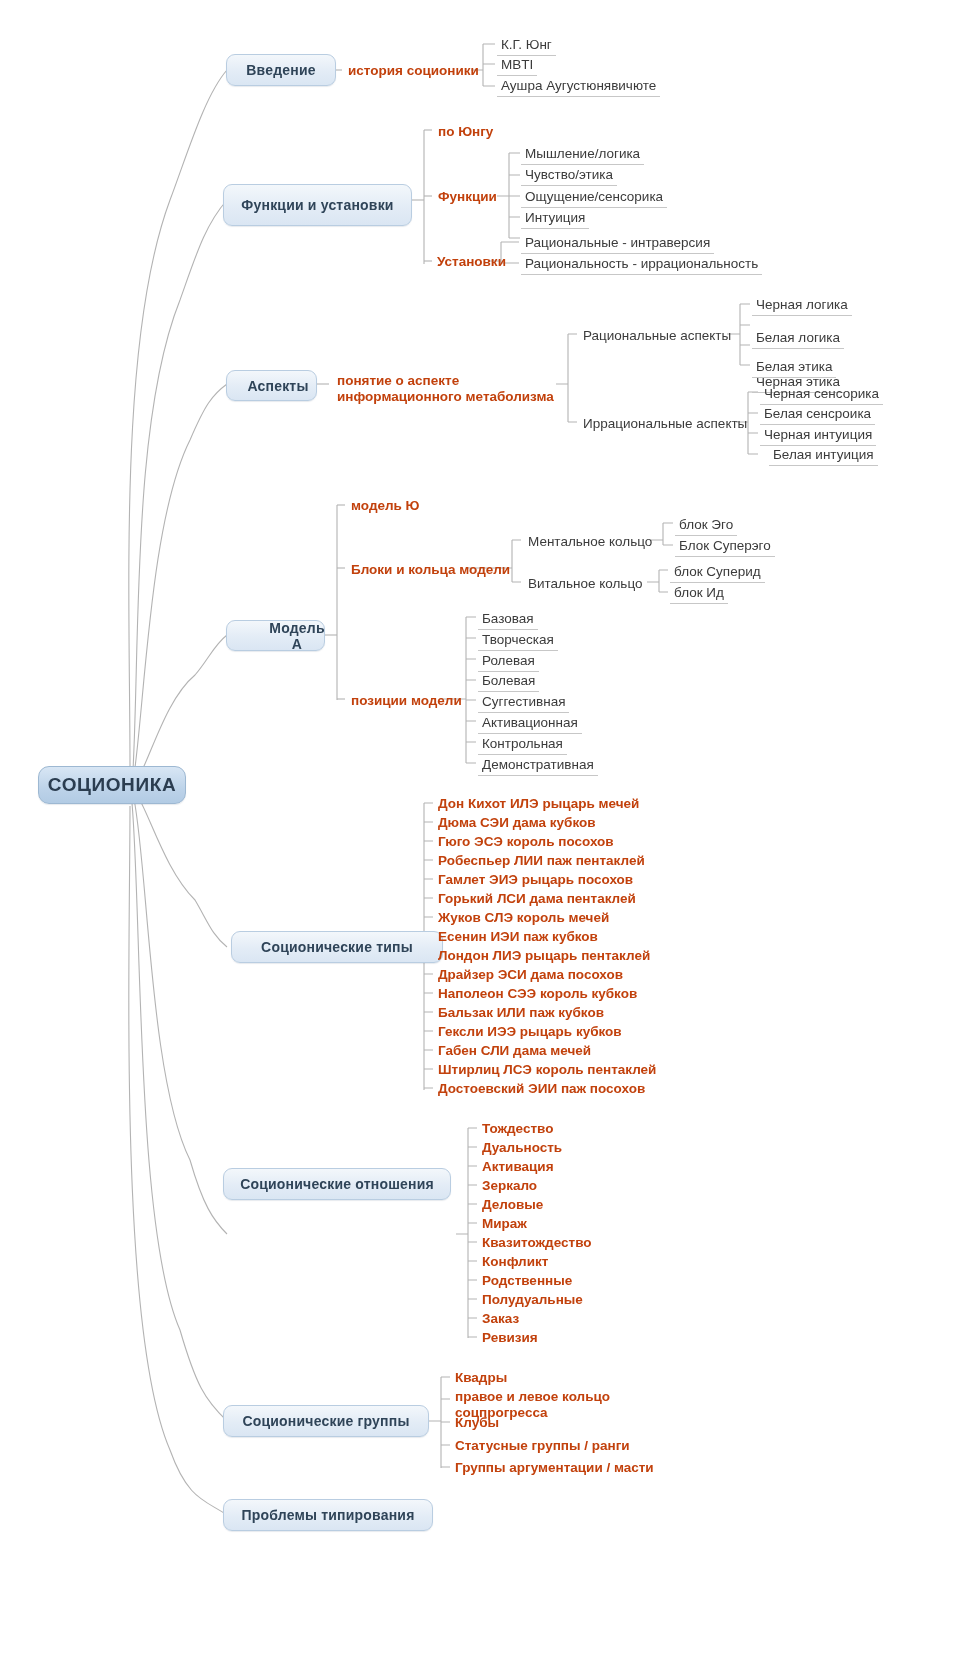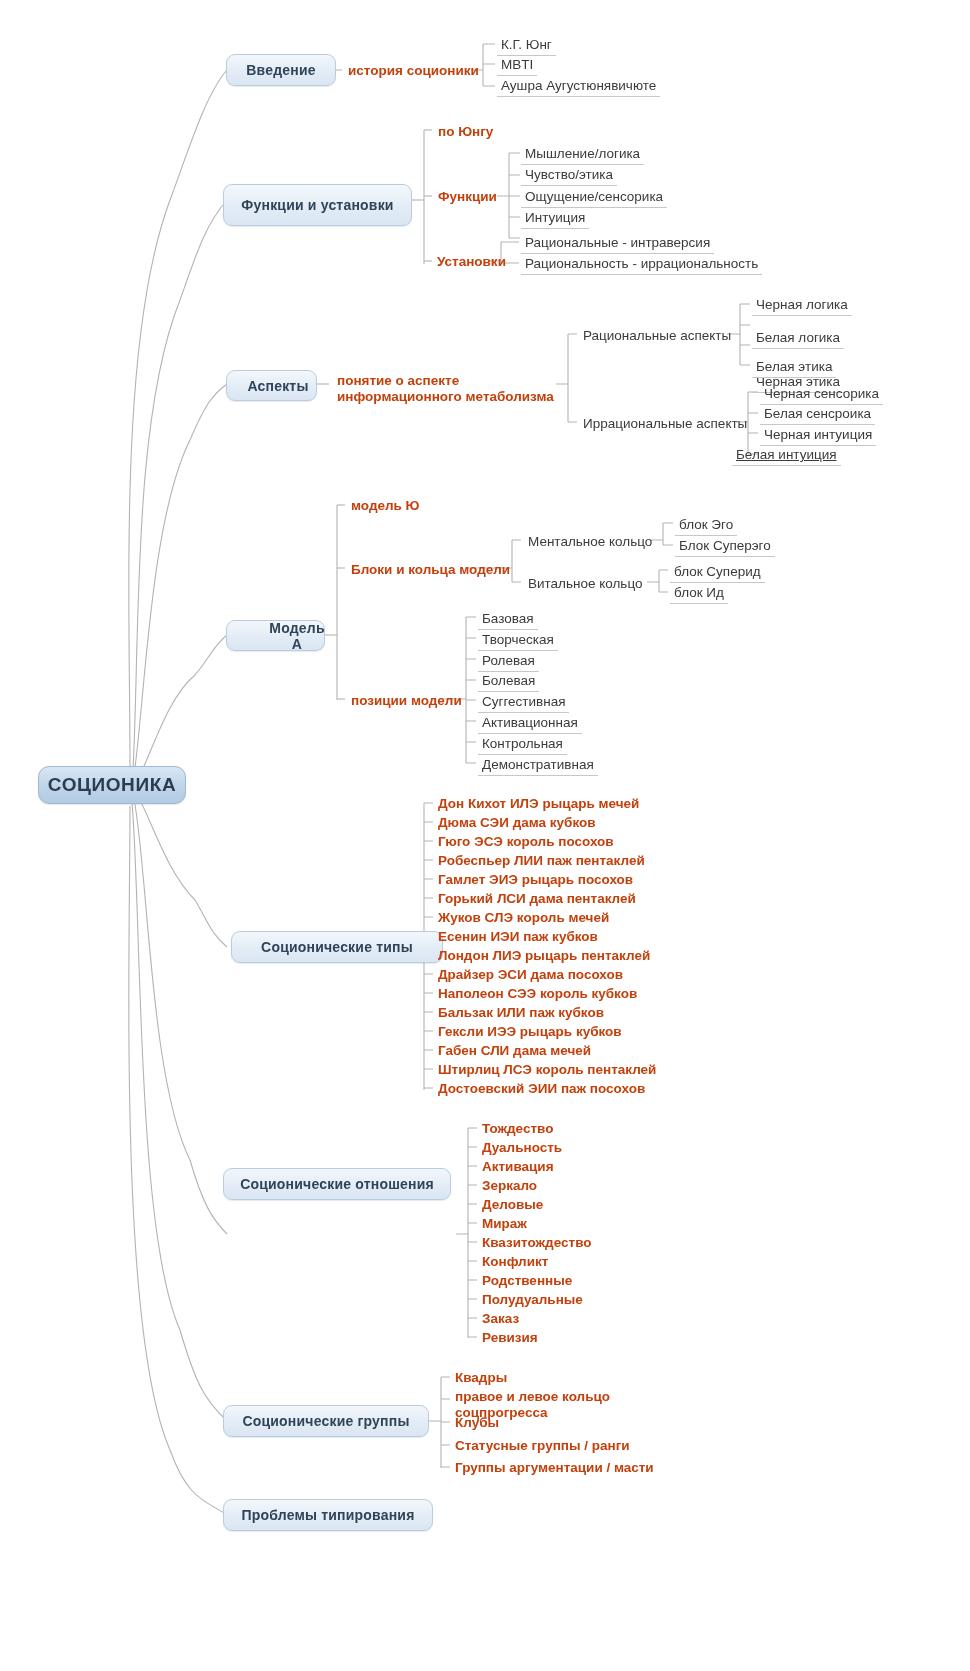--- a/index.html
+++ b/index.html
@@ -158,21 +158,21 @@
   <div class="leaf b two" style="left:333px;top:372px;width:225px;">понятие о аспекте информационного метаболизма</div>
   <div class="leaf" style="left:579px;top:326px;">Рациональные аспекты</div>
   <div class="leaf ul" style="left:752px;top:295px;">Черная логика</div>
   <div class="leaf ul" style="left:752px;top:316px;margin-top:12px;">Белая логика</div>
   <div class="leaf ul" style="left:752px;top:344px;margin-top:28px;">Черная этика</div>
   <div class="leaf ul" style="left:752px;top:357px;">Белая этика</div>
   <div class="leaf" style="left:579px;top:414px;">Иррациональные аспекты</div>
   <div class="leaf ul" style="left:760px;top:384px;">Черная сенсорика</div>
   <div class="leaf ul" style="left:760px;top:404px;">Белая сенсроика</div>
   <div class="leaf ul" style="left:760px;top:425px;">Черная интуиция</div>
-  <div class="leaf ul" style="left:732px;top:445px;text-decoration:underline;">Белая интуиция</div>
+  <div class="leaf ul" style="left:769px;top:445px;">Белая интуиция</div>
 
   <div class="topic lvl1" style="left:226px;top:620px;width:99px;height:31px;padding-left:43px;">
     <span>Модель А</span>
   </div>
   <div class="leaf b" style="left:347px;top:496px;">модель Ю</div>
   <div class="leaf b" style="left:347px;top:560px;">Блоки и кольца модели</div>
   <div class="leaf" style="left:524px;top:532px;">Ментальное кольцо</div>
   <div class="leaf ul" style="left:675px;top:515px;">блок Эго</div>
   <div class="leaf ul" style="left:675px;top:536px;">Блок Суперэго</div>
   <div class="leaf" style="left:524px;top:574px;">Витальное кольцо</div>

